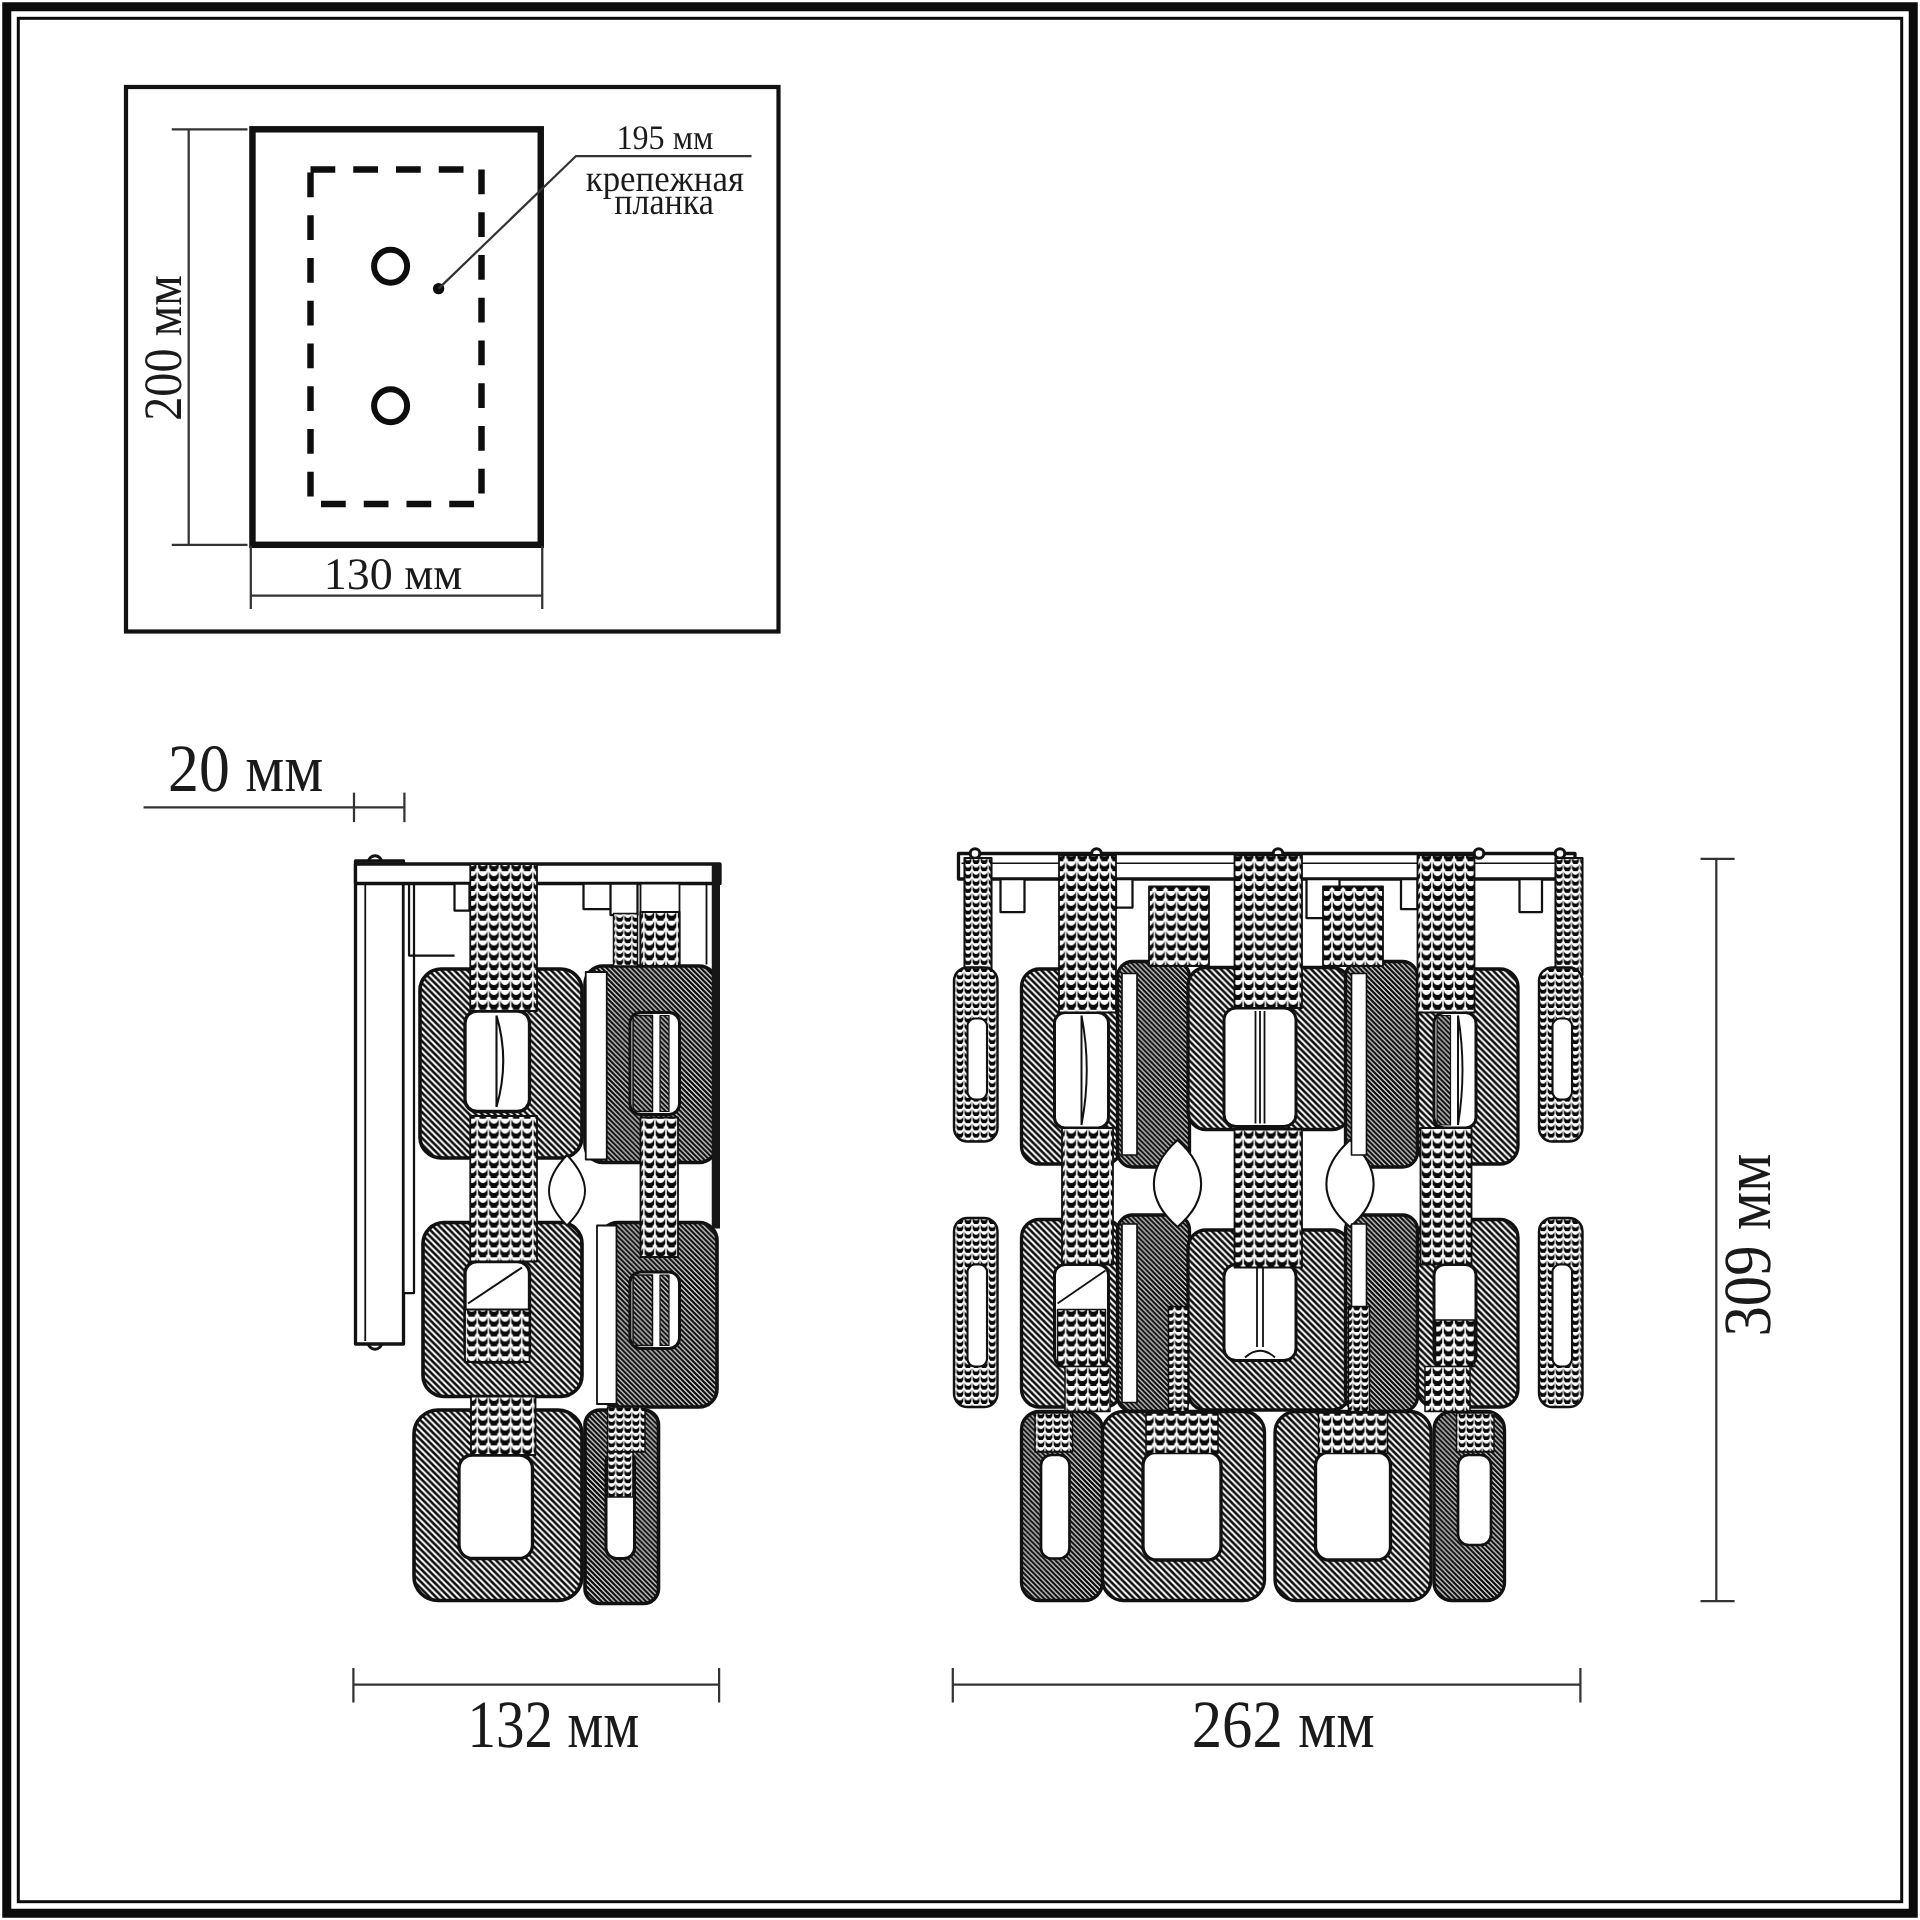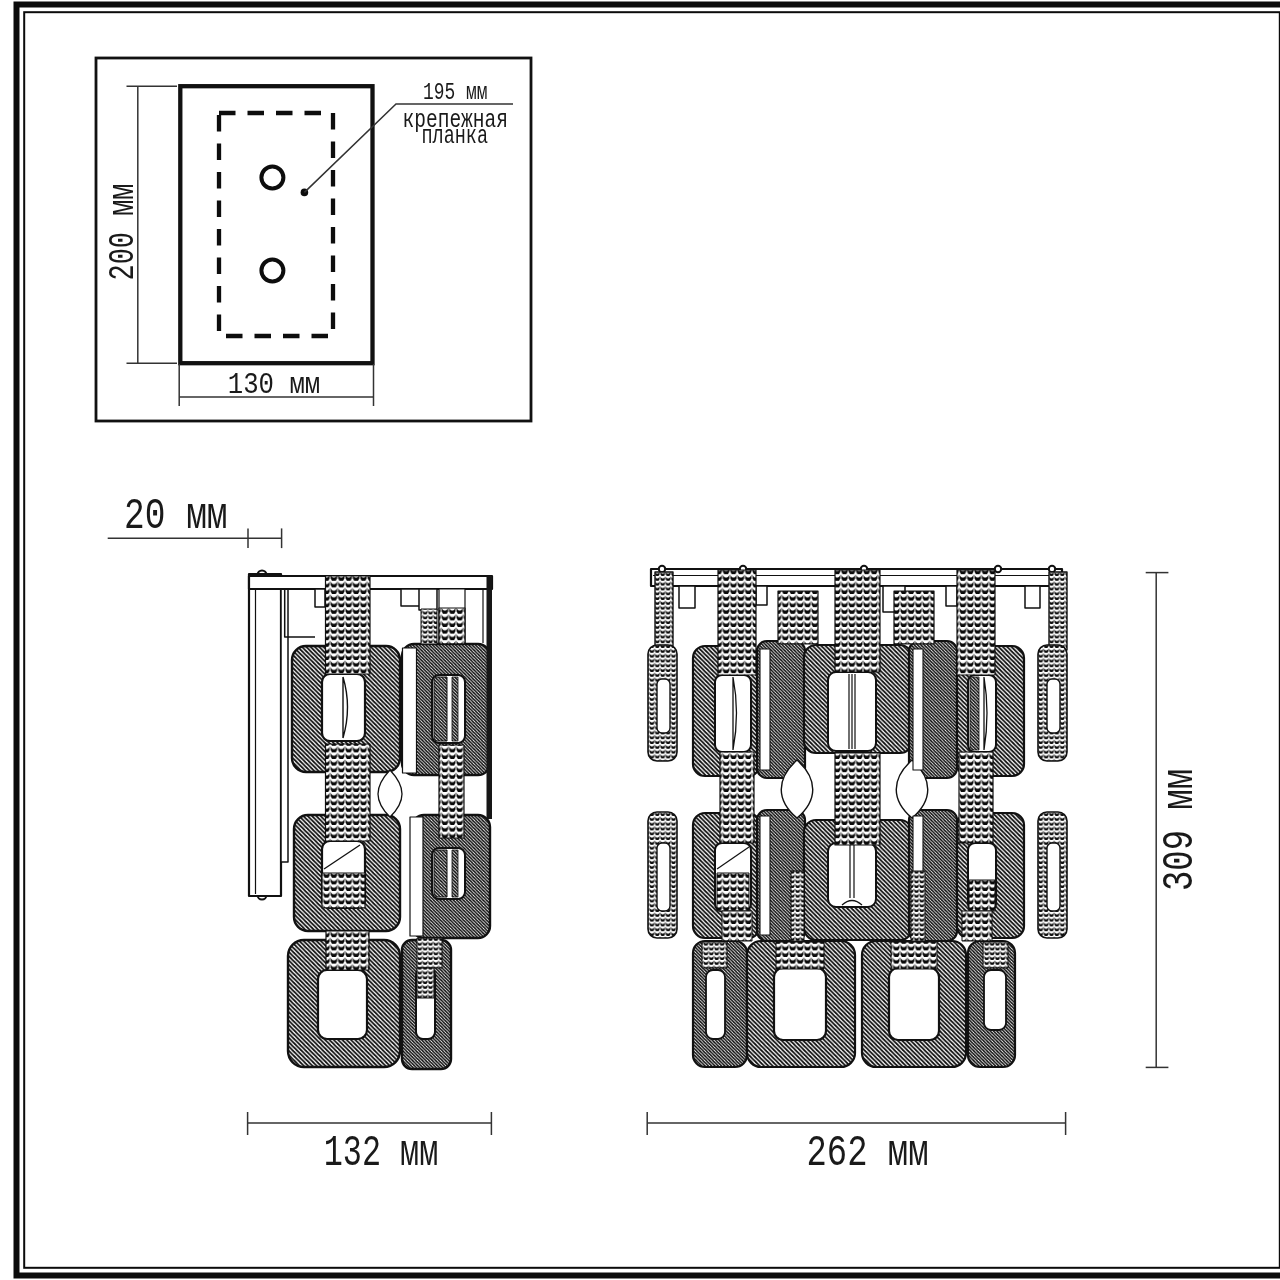--- a/index.html
+++ b/index.html
@@ -1,17 +1,17 @@
 <!DOCTYPE html>
 <html><head>
 <meta charset="utf-8">
 <style>
   html,body{margin:0;padding:0;background:#fff;}
   .page{width:1065px;height:1280px;position:relative;background:#fff;
-        font-family:Liberation Mono, monospace;margin-left:12px;}
+        font-family:Liberation Serif, serif;}
   svg{position:absolute;left:0;top:0;}
   text{fill:#1a1a1a;}
 </style>
 </head>
 <body>
 <div class="page">
 <svg width="1280" height="1280" viewBox="0 0 1280 1280">
 <defs>
 
   <pattern id="hatch" patternUnits="userSpaceOnUse" width="4.3" height="4.3">

